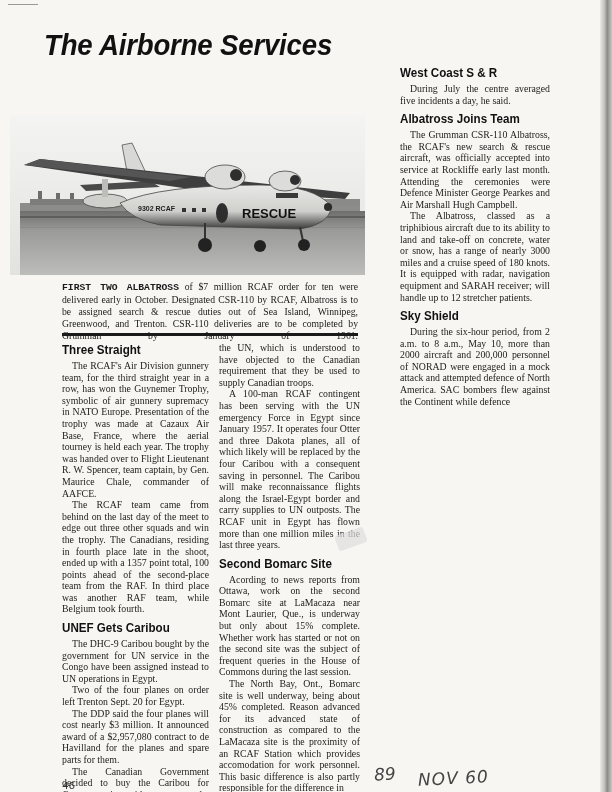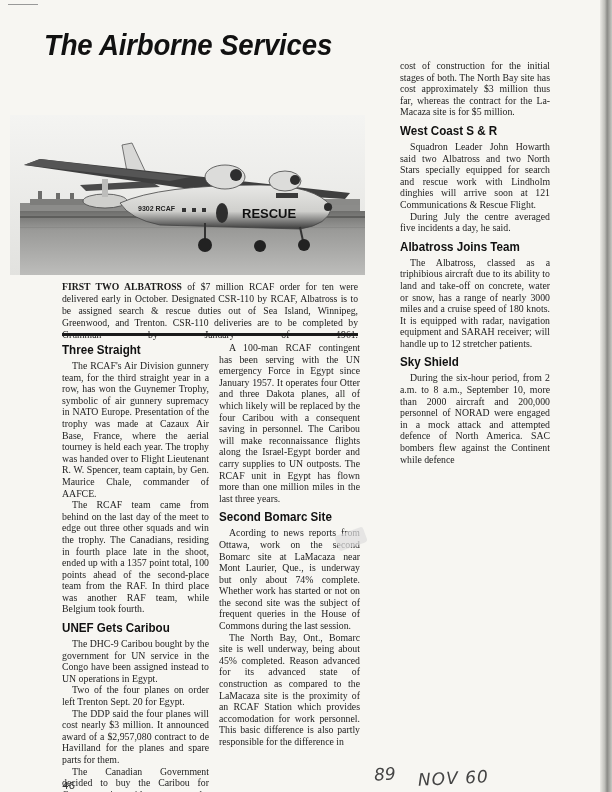--- a/index.html
+++ b/index.html
@@ -21,21 +21,21 @@
     position: absolute; left: 10px; top: 115px; width: 355px; height: 160px;
     overflow: hidden;
   }
   .photo svg { display: block; }
   .caption {
     position: absolute; left: 62px; top: 281px; width: 296px;
     font-family: "Liberation Serif", "DejaVu Serif", serif;
     font-size: 9.7px; line-height: 12px; text-align: justify;
     text-align-last: justify; color: #1a1a1a;
   }
-  .caption .lead { font-weight: bold; }
+  .caption .lead { font-weight: bold; font-family: Liberation Mono, monospace; }
   .rule {
     position: absolute; left: 62px; top: 333px; width: 296px; height: 3px;
     background: #1a1a1a;
   }
   .col {
     position: absolute;
     font-family: "Liberation Serif", "DejaVu Serif", serif;
     font-size: 9.8px; line-height: 11.6px;
     text-align: justify; color: #222;
   }
@@ -166,37 +166,37 @@
   <p>The RCAF's Air Division gunnery team, for the third straight year in a row, has won the Guynemer Trophy, symbolic of air gunnery supremacy in NATO Europe. Presentation of the trophy was made at Cazaux Air Base, France, where the aerial tourney is held each year. The trophy was handed over to Flight Lieutenant R. W. Spencer, team captain, by Gen. Maurice Chale, commander of AAFCE.</p>
   <p>The RCAF team came from behind on the last day of the meet to edge out three other squads and win the trophy. The Canadians, residing in fourth place late in the shoot, ended up with a 1357 point total, 100 points ahead of the second-place team from the RAF. In third place was another RAF team, while Belgium took fourth.</p>
   <h2>UNEF Gets Caribou</h2>
   <p>The DHC-9 Caribou bought by the government for UN service in the Congo have been assigned instead to UN operations in Egypt.</p>
   <p>Two of the four planes on order left Trenton Sept. 20 for Egypt.</p>
   <p>The DDP said the four planes will cost nearly $3 million. It announced award of a $2,957,080 contract to de Havilland for the planes and spare parts for them.</p>
   <p>The Canadian Government decided to buy the Caribou for Congo service without, apparently, first consulting</p>
 </div>
 
 <div class="col" id="col2">
+  <p class="noindent">the UN, which is understood to have objected to the Canadian requirement that they be used to supply Canadian troops.</p>
   <p>A 100-man RCAF contingent has been serving with the UN emergency Force in Egypt since January 1957. It operates four Otter and three Dakota planes, all of which likely will be replaced by the four Caribou with a consequent saving in personnel. The Caribou will make reconnaissance flights along the Israel-Egypt border and carry supplies to UN outposts. The RCAF unit in Egypt has flown more than one million miles in the last three years.</p>
   <h2>Second Bomarc Site</h2>
-  <p>Acording to news reports from Ottawa, work on the second Bomarc site at LaMacaza near Mont Laurier, Que., is underway but only about 74% complete. Whether work has started or not on the second site was the subject of frequent queries in the House of Commons during the last session.</p>
+  <p>Acording to news reports from Ottawa, work on the second Bomarc site at LaMacaza near Mont Laurier, Que., is underway but only about 15% complete. Whether work has started or not on the second site was the subject of frequent queries in the House of Commons during the last session.</p>
   <p>The North Bay, Ont., Bomarc site is well underway, being about 45% completed. Reason advanced for its advanced state of construction as compared to the LaMacaza site is the proximity of an RCAF Station which provides accomodation for work personnel. This basic difference is also partly responsible for the difference in</p>
 </div>
 
 <div class="stamp"></div>
 
 <div class="col" id="col3">
-  <p class="noindent">cost of construction for the initial stages of both. The North Bay site has cost approximately $3 million thus far, whereas the contract for the La-Macaza site is for $5 million.</p>
   <h2>West Coast S &amp; R</h2>
-  <p>Squadron Leader John Howarth said two Albatross and two North Stars specially equipped for search and rescue work with Lindholm dinghies will arrive soon at 121 Communications &amp; Rescue Flight.</p>
   <p>During July the centre averaged five incidents a day, he said.</p>
   <h2>Albatross Joins Team</h2>
+  <p>The Grumman CSR-110 Albatross, the RCAF's new search &amp; rescue aircraft, was officially accepted into service at Rockliffe early last month. Attending the ceremonies were Defence Minister George Pearkes and Air Marshall Hugh Campbell.</p>
   <p>The Albatross, classed as a triphibious aircraft due to its ability to land and take-off on concrete, water or snow, has a range of nearly 3000 miles and a cruise speed of 180 knots. It is equipped with radar, navigation equipment and SARAH receiver; will handle up to 12 stretcher patients.</p>
   <h2>Sky Shield</h2>
-  <p>During the six-hour period, from 2 a.m. to 8 a.m., September 10, more than 2000 aircraft and 200,000 personnel of NORAD were engaged in a mock attack and attempted defence of North America. SAC bombers flew against the Continent while defence</p>
+  <p>During the six-hour period, from 2 a.m. to 8 a.m., May 10, more than 2000 aircraft and 200,000 personnel of NORAD were engaged in a mock attack and attempted defence of North America. SAC bombers flew against the Continent while defence</p>
 </div>
 
 <div class="footer-page">46</div>
 <div class="handwriting hw1">89</div>
 <div class="handwriting hw2">NOV 60</div>
 <div class="footer-mag">AIRCRAFT</div>
 
 <div class="binding"></div>
 
 </body></html>

